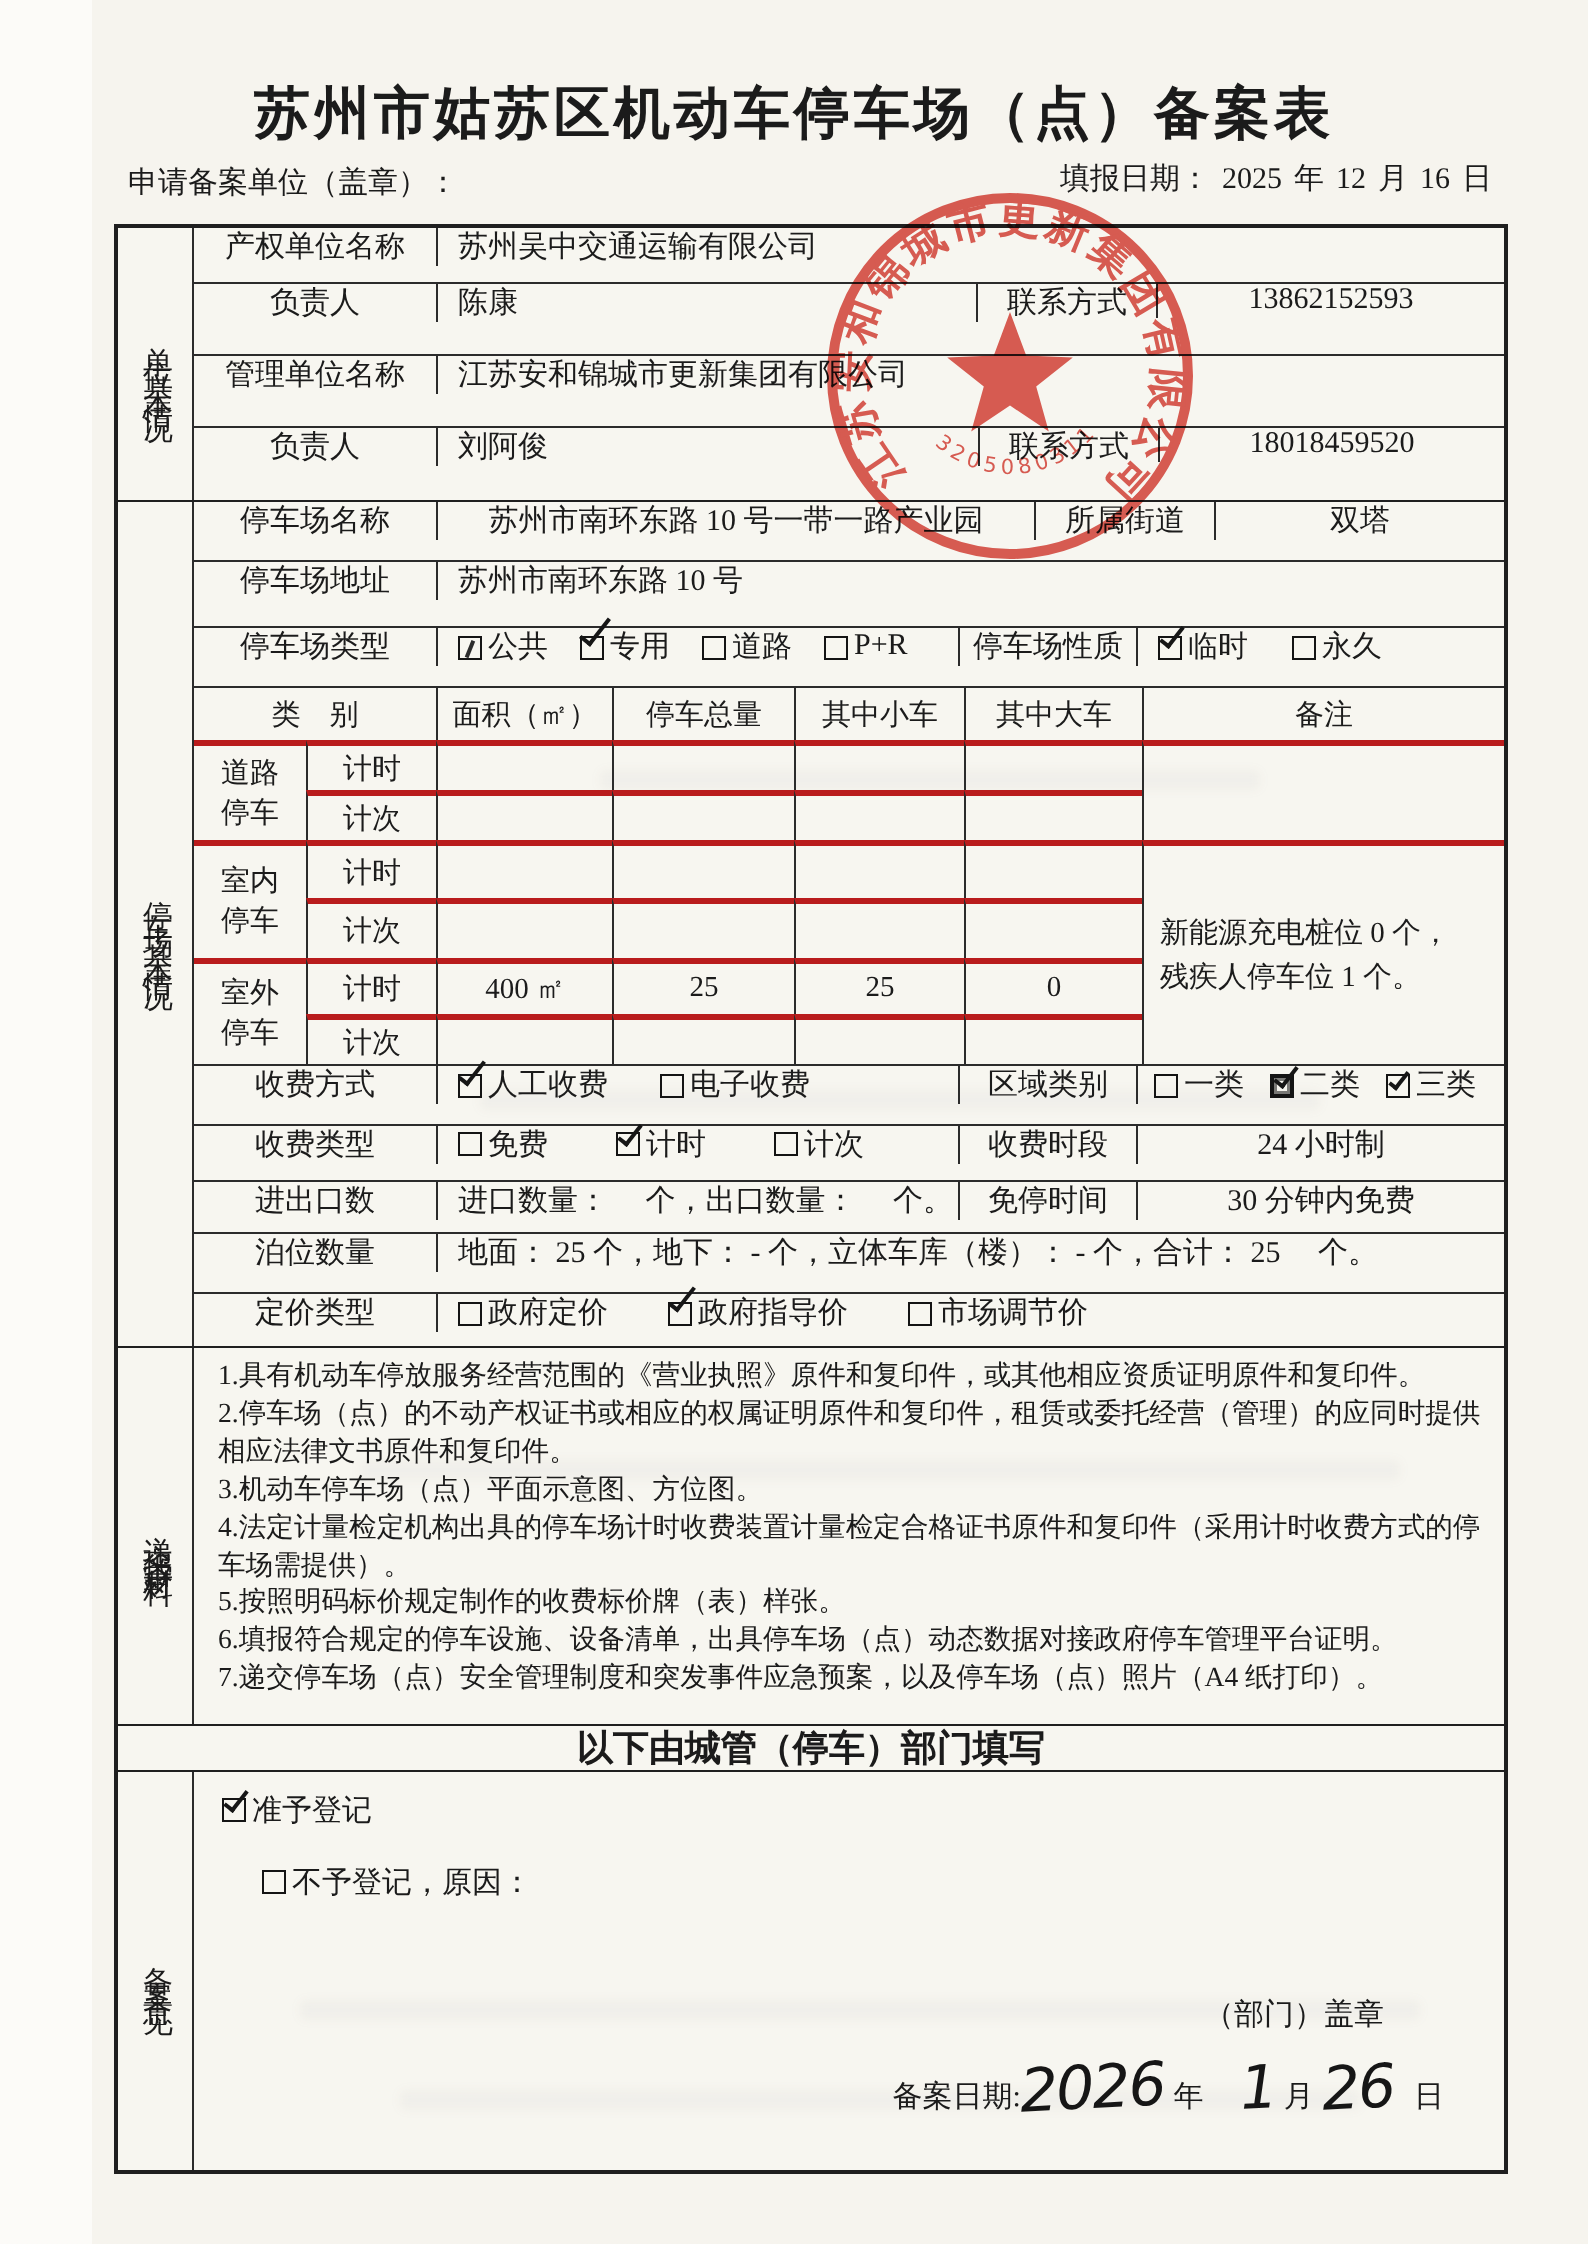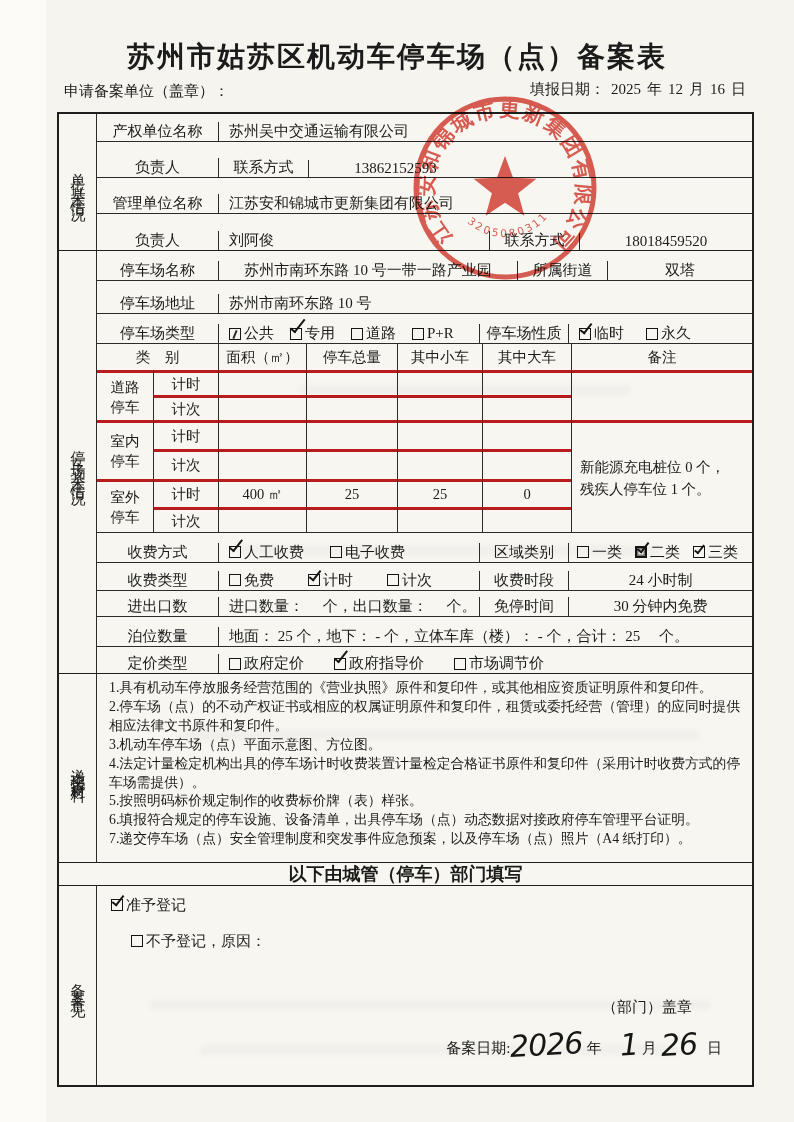--- a/index.html
+++ b/index.html
@@ -20,21 +20,21 @@
   .ftable { position:absolute; left:57px; top:112px; width:697px; height:975px;
             border:2px solid #1f1f1f; display:flex; flex-direction:column;
             background:rgba(250,248,243,0.35); }
   .band { display:flex; flex-direction:row; }
   .band + .band { border-top:1.5px solid #1f1f1f; }
   .vlabel { width:38px; flex:0 0 38px; border-right:1px solid #2b2b2b;
             display:flex; align-items:center; justify-content:center;
             writing-mode:vertical-rl; text-orientation:upright;
             font-size:15px; letter-spacing:7px; padding:6px 0; }
   .bandcontent { flex:1; display:flex; flex-direction:column; min-width:0; }
-  .row { display:flex; flex-direction:row; align-items:flex-end; }
+  .row { display:flex; flex-direction:row; align-items:flex-start; }
   .row + .row, .rowline { border-top:1px solid #2b2b2b; }
   .cell { display:flex; align-items:center; font-size:15px; min-width:0; }
   .cell + .cell { border-left:1px solid #2b2b2b; }
   .lab { justify-content:center; text-align:center; }
   .grow { flex:1; }
   .pl { padding-left:10px; }
   .ctr { justify-content:center; }
 
   
   .catgrid { display:grid; border-top:1px solid #2b2b2b;
@@ -108,20 +108,21 @@
 
     <div class="band" style="height:136px;">
       <div class="vlabel">单位基本情况</div>
       <div class="bandcontent">
         <div class="row" style="height:27px;">
           <div class="cell lab" style="width:121px;">产权单位名称</div>
           <div class="cell grow pl">苏州吴中交通运输有限公司</div>
         </div>
         <div class="row" style="height:36px;">
           <div class="cell lab" style="width:121px;">负责人</div>
+          <div class="cell grow pl">陈康</div>
           <div class="cell lab" style="width:90px;">联系方式</div>
           <div class="cell ctr" style="width:174px;">13862152593</div>
         </div>
         <div class="row" style="height:36px;">
           <div class="cell lab" style="width:121px;">管理单位名称</div>
           <div class="cell grow pl">江苏安和锦城市更新集团有限公司</div>
         </div>
         <div class="row" style="height:37px;">
           <div class="cell lab" style="width:121px;">负责人</div>
           <div class="cell grow pl">刘阿俊</div>

